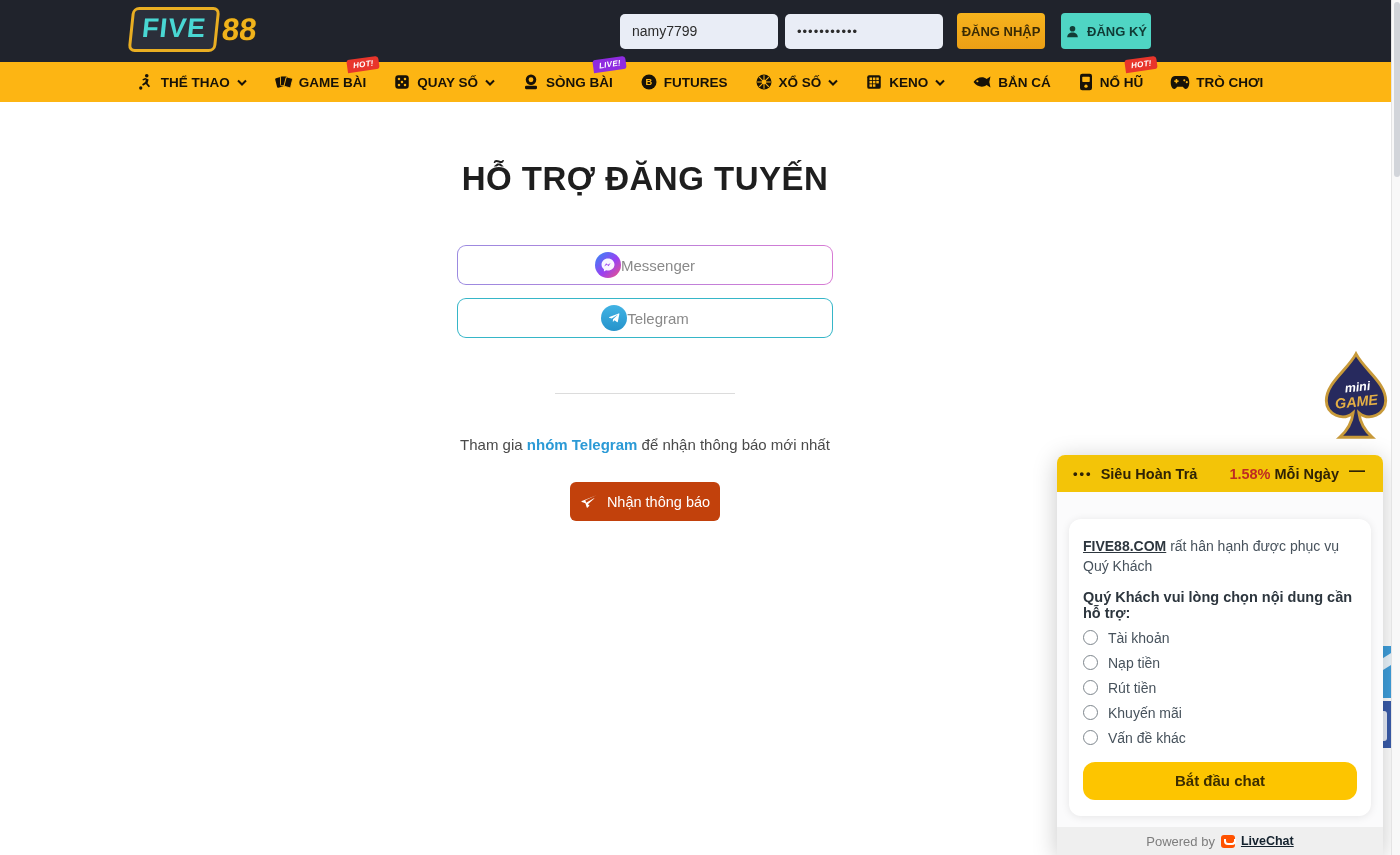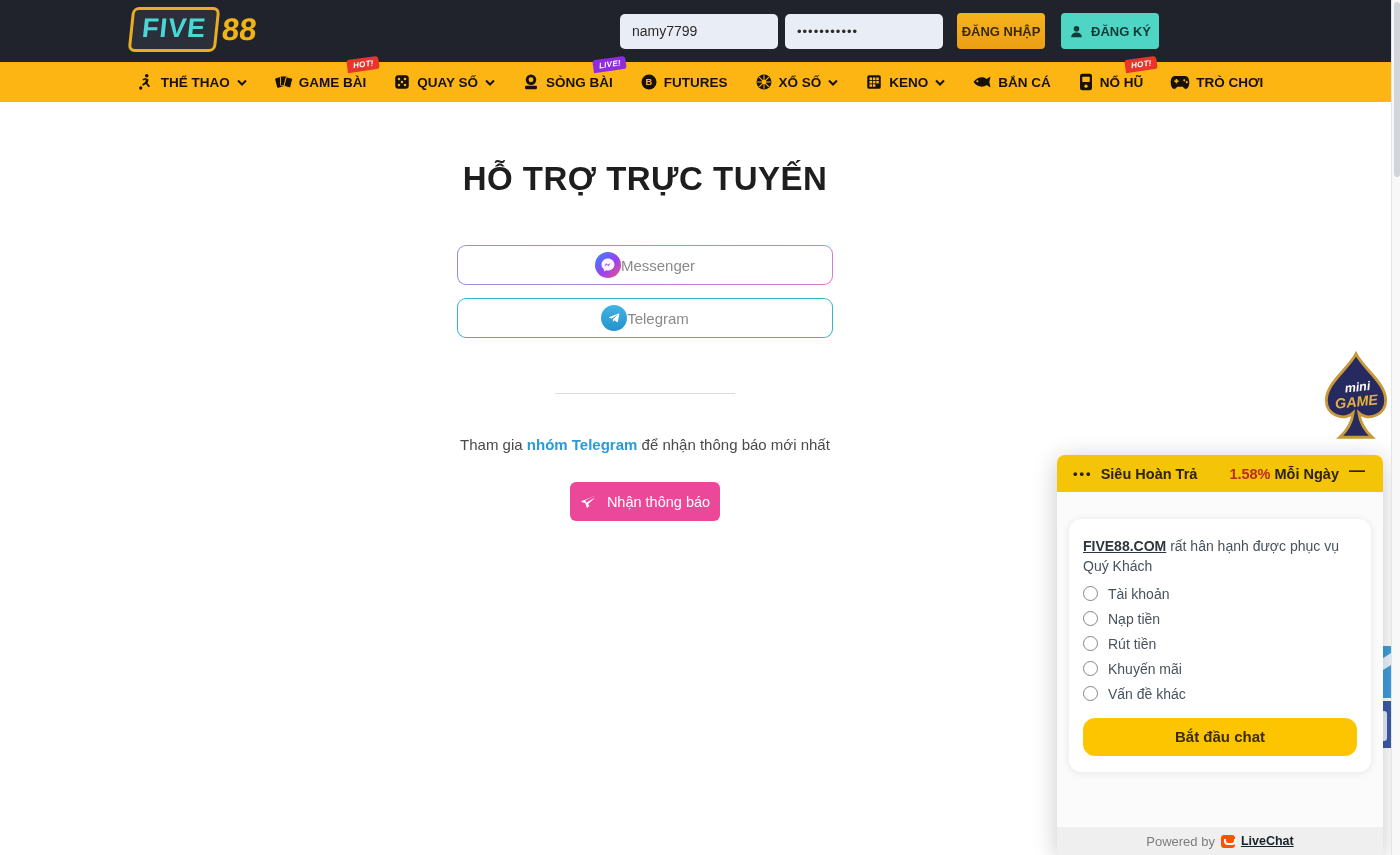--- a/index.html
+++ b/index.html
@@ -9,21 +9,21 @@
 
   
   .topbar { position:absolute; left:0; top:0; width:1400px; height:62px; background:#20232c; }
   .logo { position:absolute; left:130px; top:7px; display:flex; align-items:center; transform:skewX(-6deg); cursor:pointer; }
   .logo-five { background:#2b2f3a; border:3px solid #e9ae22; border-radius:7px; color:#49d7d3; font-weight:bold; font-size:27px; letter-spacing:1px; padding:3px 9px 5px 9px; }
   .logo-88 { color:#f0b31c; font-weight:bold; font-size:31px; margin-left:4px; text-shadow:0 0 1px #6b4e00; }
   .auth { position:absolute; left:620px; top:13px; display:flex; align-items:center; }
   .auth input { width:158px; height:35px; background:#e9edf6; border:none; border-radius:5px; padding:0 12px; font-size:14px; color:#2c2c2c; font-family:inherit; outline:none; }
   .auth input.pw { margin-left:7px; letter-spacing:1px; font-size:13px; }
   .btn-login { margin-left:14px; width:88px; height:36px; background:linear-gradient(180deg,#f6b31d,#ec9f15); color:#3a2b05; font-weight:bold; font-size:13px; border:none; border-radius:4px; cursor:pointer; font-family:inherit; }
-  .btn-register { margin-left:16px; width:98px; height:36px; background:#4fd5c4; color:#103a35; font-weight:bold; font-size:13px; border:none; border-radius:4px; cursor:pointer; font-family:inherit; display:flex; align-items:center; justify-content:center; gap:7px; }
+  .btn-register { margin-left:16px; width:90px; height:36px; background:#4fd5c4; color:#103a35; font-weight:bold; font-size:13px; border:none; border-radius:4px; cursor:pointer; font-family:inherit; display:flex; align-items:center; justify-content:center; gap:7px; }
 
   
   .nav { position:absolute; left:0; top:62px; width:1400px; height:40px; background:#fdb513; display:flex; align-items:center; justify-content:center; gap:27px; }
   .nav-item { position:relative; display:flex; align-items:center; gap:6px; cursor:pointer; color:#171208; font-weight:bold; font-size:13.5px; white-space:nowrap; }
   .nav-item svg.glyph { display:block; }
   .chev { display:flex; align-items:center; margin-left:1px; }
   .badge { position:absolute; top:-15px; right:-13px; font-size:8px; font-style:italic; font-weight:bold; color:#fff; padding:2px 5px 2px 6px; border-radius:3px 3px 3px 0; transform:rotate(-8deg); letter-spacing:.3px; }
   .badge.hot { background:#e8352b; }
   .badge.live { background:#8f2be0; }
 
@@ -33,21 +33,21 @@
   .channel { position:absolute; left:457px; width:376px; height:40px; border-radius:9px; cursor:pointer; }
   .channel .inner { width:100%; height:100%; background:#fff; border-radius:8px; display:flex; align-items:center; justify-content:center; }
   .channel-messenger { top:143px; background:linear-gradient(90deg,#9b8ae0,#d77bd4); padding:1px; }
   .channel-telegram { top:196px; background:#36b6c8; padding:1px; }
   .channel-label { color:#8a8a8a; font-size:15px; }
   .msgr-ic { width:26px; height:26px; border-radius:50%; background:linear-gradient(135deg,#2e8cf7 0%,#9a41f2 55%,#f2547d 100%); display:flex; align-items:center; justify-content:center; }
   .tg-ic { width:26px; height:26px; border-radius:50%; background:linear-gradient(180deg,#41b3e4,#2693cb); display:flex; align-items:center; justify-content:center; }
   .divider { position:absolute; left:555px; top:291px; width:180px; height:1px; background:#dcdcdc; }
   .join-line { position:absolute; left:0; top:334px; width:1290px; text-align:center; font-size:15px; color:#4a4a4a; }
   .join-link { color:#2b9ad6; font-weight:bold; cursor:pointer;text-align:center; }
-  .btn-notify { position:absolute; left:570px; top:380px; width:150px; height:39px; background:#ec4899; border:none; border-radius:6px; color:#fff; font-size:14.5px; font-family:inherit; cursor:pointer; display:flex; align-items:center; justify-content:center; gap:9px; }
+  .btn-notify { position:absolute; left:570px; top:380px; width:150px; height:39px; background:#c2410c; border:none; border-radius:6px; color:#fff; font-size:14.5px; font-family:inherit; cursor:pointer; display:flex; align-items:center; justify-content:center; gap:9px; }
 
   
   .minigame { position:absolute; left:1317px; top:351px; width:78px; height:92px; cursor:pointer; }
 
   
   .float-tg { position:absolute; left:1374px; top:646px; width:19px; height:52px; background:#3f9fdc; border-radius:6px 0 0 6px; overflow:hidden; cursor:pointer; }
   .float-tg .stripe { position:absolute; left:4px; top:8px; width:26px; height:10px; background:#eaf5fc; transform:rotate(-32deg); }
   .float-fb { position:absolute; left:1374px; top:701px; width:19px; height:47px; background:#3a5cab; border-radius:6px 0 0 6px; overflow:hidden; cursor:pointer; }
   .float-fb .bar { position:absolute; left:6px; top:10px; width:7px; height:30px; background:#e8edf8; border-radius:3px; }
 
@@ -253,21 +253,21 @@
               <circle cx="23.5" cy="9.5" r="1.5"></circle>
             </g>
           </svg>
         </span>
       <span>TRÒ CHƠI</span>
     </div>
 
   </div>
 
   <div class="main">
-    <h1 class="page-title">HỖ TRỢ TRỰC TUYẾN</h1>
+    <h1 class="page-title">HỖ TRỢ ĐĂNG TUYẾN</h1>
 
     <div class="channel channel-messenger">
       <div class="inner">
         <span class="msgr-ic">
           <svg width="16" height="16" viewBox="0 0 24 24">
               <path d="M12 2.2C6.6 2.2 2.3 6.2 2.3 11.3c0 2.9 1.4 5.4 3.6 7.1v3.4l3.3-1.8c.9.2 1.8.4 2.8.4 5.4 0 9.7-4 9.7-9.1S17.4 2.2 12 2.2z" fill="#fff" opacity=".95"></path>
               <path d="M6.2 14.2l3-4.7 2.6 2.2 4.1-2.6-3 4.7-2.5-2.2-4.2 2.6z" fill="#a24bf0"></path>
             </svg>
         </span>
         <span class="channel-label">Messenger</span>
@@ -320,20 +320,21 @@
     <div class="chat-head">
       <span class="chat-menu">•••</span>
       <span class="chat-title"><span>Siêu Hoàn Trả </span><span class="pct">1.58%</span><span> Mỗi Ngày</span></span>
       <span class="chat-min">—</span>
     </div>
 
     <div class="chat-card">
       <div class="greet">
         <span class="brand">FIVE88.COM</span><span> rất hân hạnh được phục vụ Quý Khách</span>
       </div>
+      <div class="prompt">Quý Khách vui lòng chọn nội dung cần hỗ trợ:</div>
 
       <div class="opt">
         <span class="radio"></span>
         <span class="opt-label">Tài khoản</span>
       </div>
       <div class="opt">
         <span class="radio"></span>
         <span class="opt-label">Nạp tiền</span>
       </div>
       <div class="opt">

